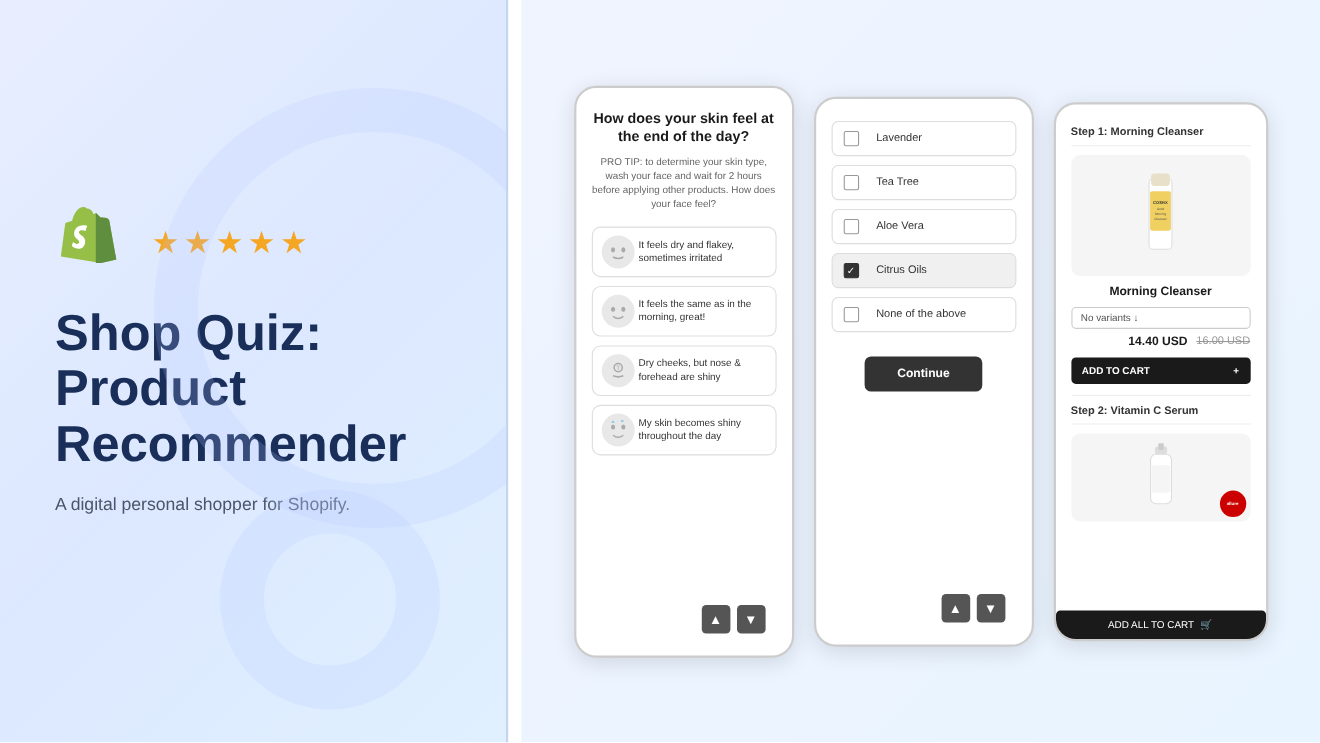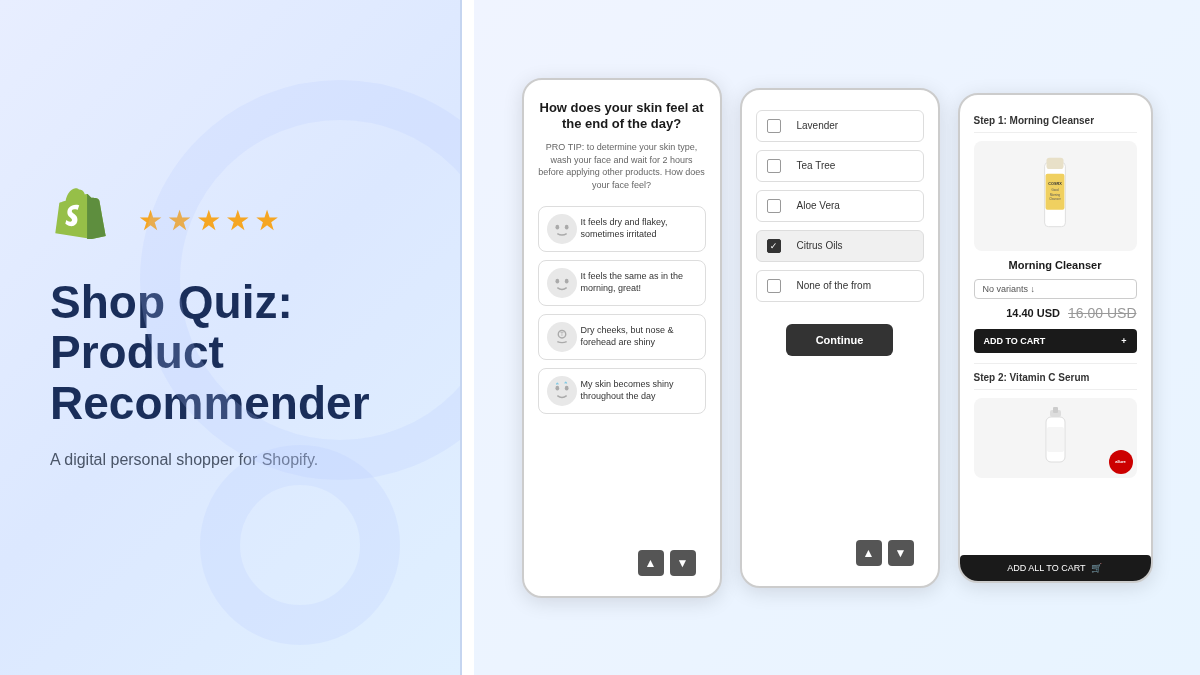--- a/index.html
+++ b/index.html
@@ -310,21 +310,21 @@
       justify-content: flex-end;
     }
 
     .price-new {
       font-size: 11px;
       font-weight: 700;
       color: #1a1a1a;
     }
 
     .price-old {
-      font-size: 14px;
+      font-size: 10px;
       color: #999;
       text-decoration: line-through;
     }
 
     .add-cart-btn {
       background: #1a1a1a;
       color: white;
       border: none;
       border-radius: 4px;
       padding: 7px 10px;
@@ -514,21 +514,21 @@
         <span class="checkbox-label">Aloe Vera</span>
       </div>
 
       <div class="checkbox-option checked">
         <div class="checkbox-box checked">✓</div>
         <span class="checkbox-label">Citrus Oils</span>
       </div>
 
       <div class="checkbox-option">
         <div class="checkbox-box"></div>
-        <span class="checkbox-label">None of the from</span>
+        <span class="checkbox-label">None of the above</span>
       </div>
 
       <button class="continue-btn">Continue</button>
 
       <div class="phone-nav">
         <div class="nav-btn">▲</div>
         <div class="nav-btn">▼</div>
       </div>
     </div>
   </div>

